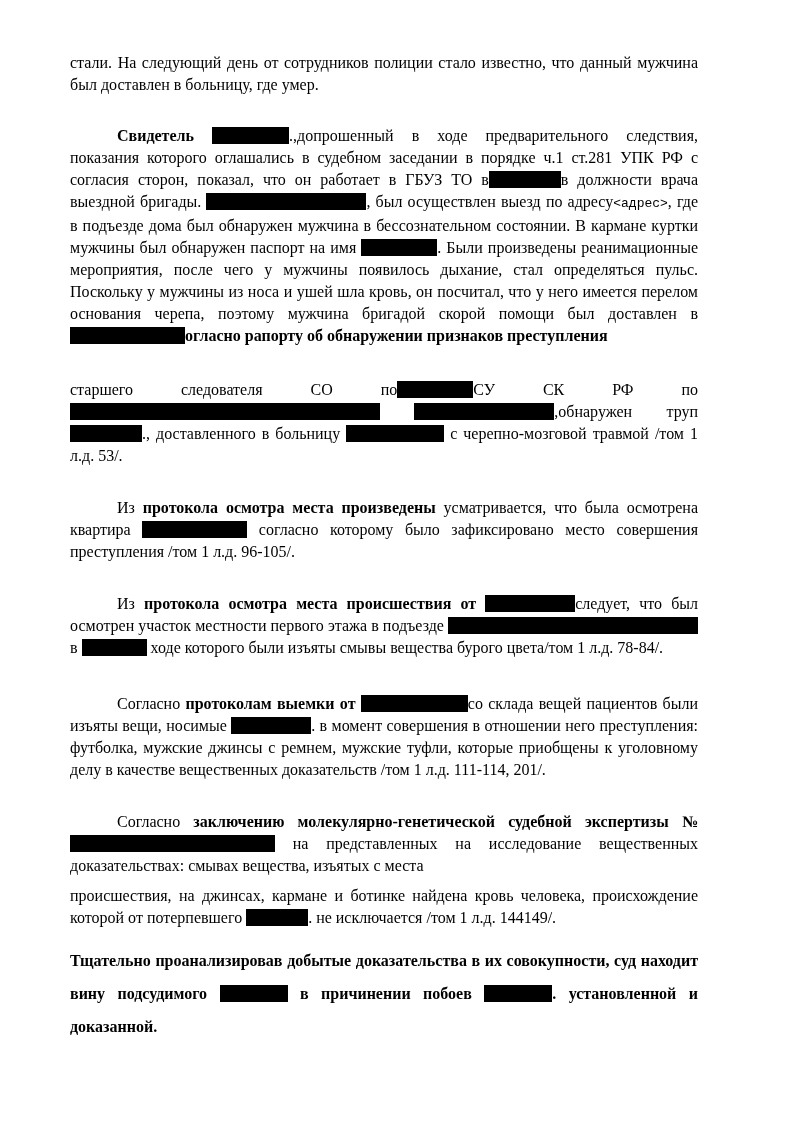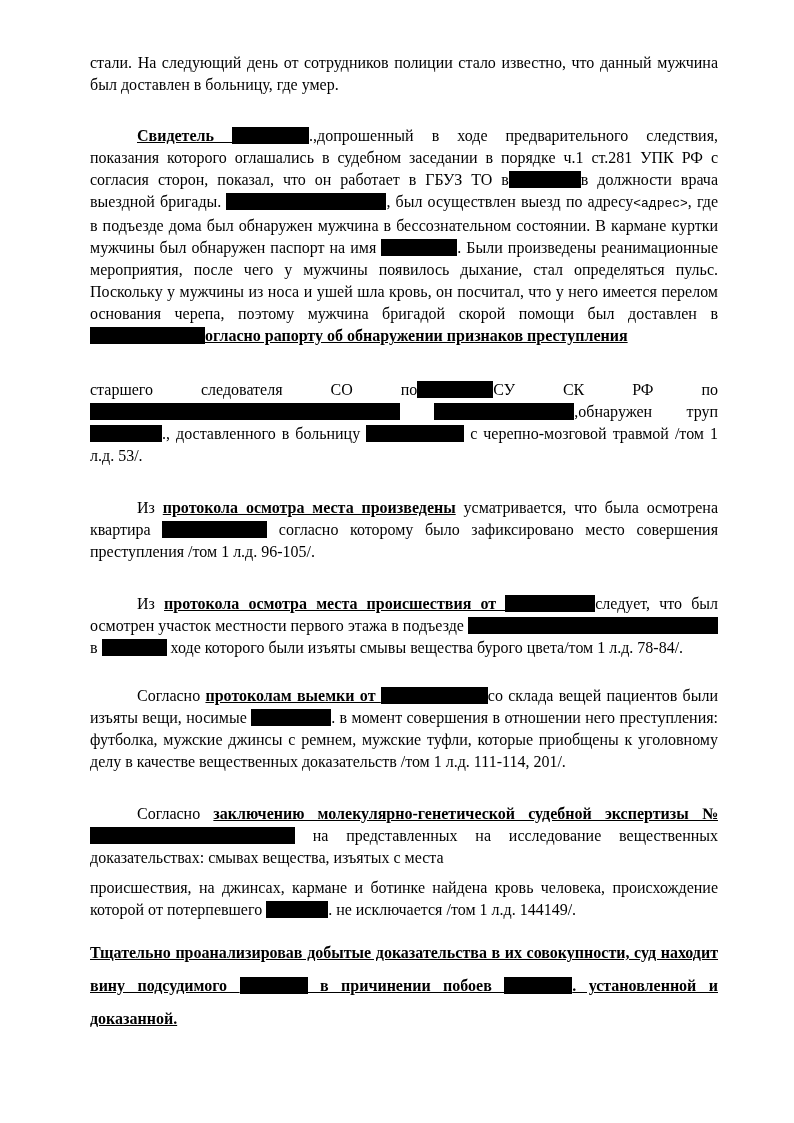--- a/index.html
+++ b/index.html
@@ -13,38 +13,38 @@
     height: 1123px;
     background: #ffffff;
     overflow: hidden;
     font-family: "Liberation Serif", "DejaVu Serif", serif;
     font-size: 16px;
     line-height: 22px;
     color: #000000;
   }
   .doc {
     position: absolute;
-    left: 90px;
+    left: 70px;
     top: 52px;
     width: 628px;
   }
   p.para {
     margin: 0 0 30px 0;
     text-align: justify;
   }
   p.para.indent { text-indent: 47px; }
   p.para.wide { line-height: 33px; }
   
   p.para:nth-child(1) { margin-bottom: 29px; }
   p.para:nth-child(2) { margin-bottom: 32px; }
-  p.para:nth-child(5) { margin-bottom: 26px; }
+  p.para:nth-child(5) { margin-bottom: 34px; }
   p.para:nth-child(7) { margin-bottom: 8px; }
   p.para:nth-child(8) { margin-bottom: 15px; }
   p.para:last-child { margin-bottom: 18px; }
-  .b { font-weight: bold; text-decoration: underline; }
+  .b { font-weight: bold; }
   .redact {
     display: inline-block;
     background: #000000;
     height: 17px;
     vertical-align: -3px;
   }
   .placeholder {
     font-family: Liberation Mono, monospace;
     font-size: 13px;
   }

